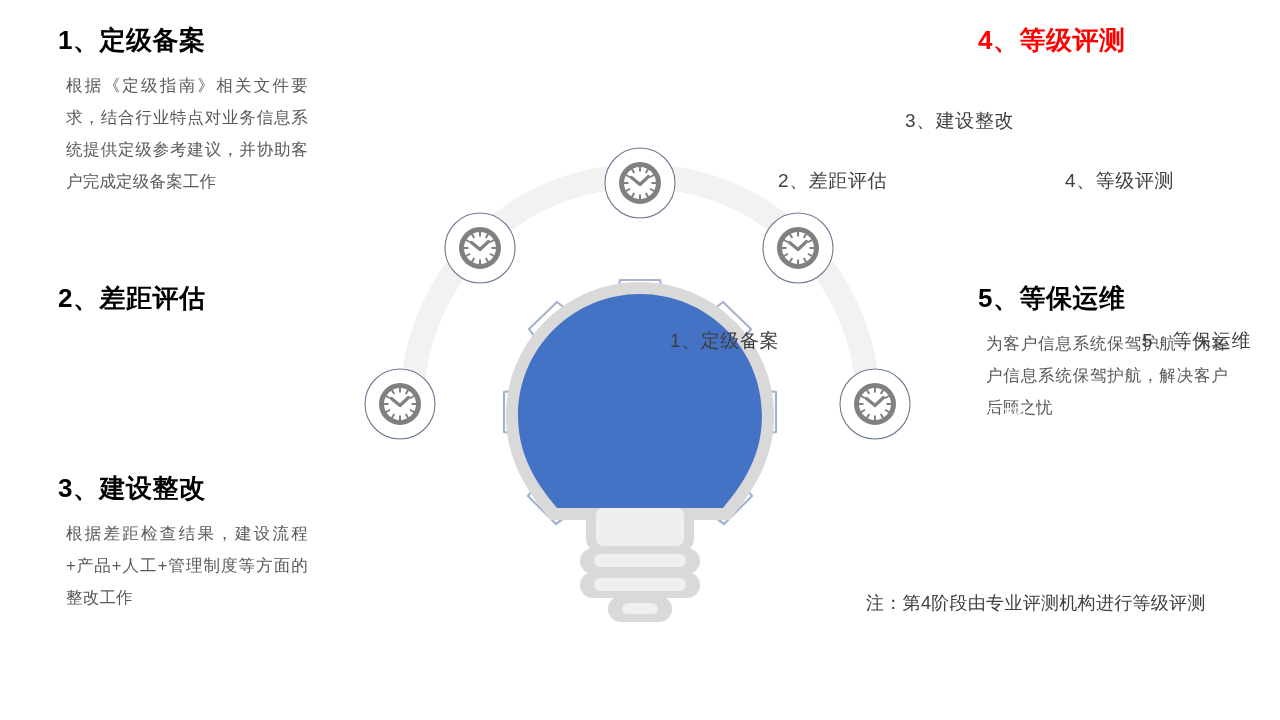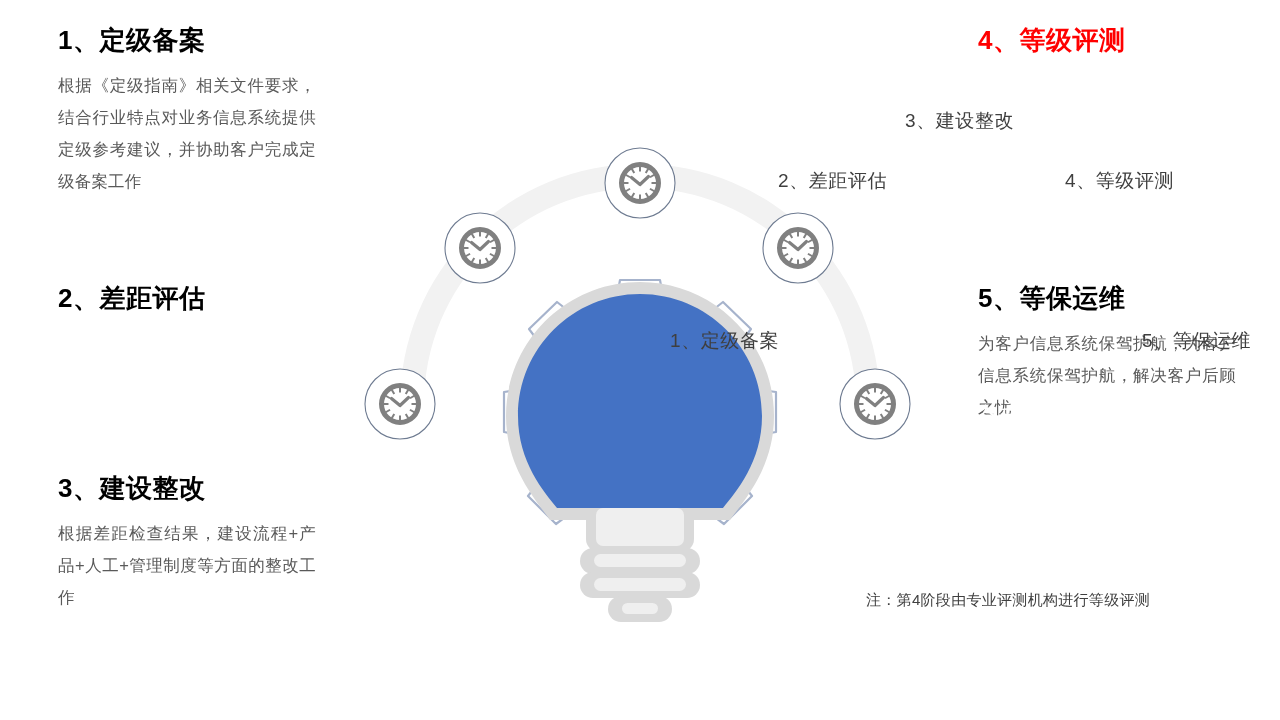--- a/index.html
+++ b/index.html
@@ -32,21 +32,21 @@
     line-height: 1.1;
     margin: 0 0 14px 0;
     white-space: nowrap;
   }
   .block-title.accent { color: #FF0000; }
 
   .block-body {
     font-size: 16.5px;
     color: #595959;
     line-height: 1.95;
-    margin: 0;
+    margin: 8px;
     text-align: justify;
     text-justify: inter-ideograph;
     letter-spacing: 0.2px;
   }
 
   
   #block-1 { top: 26px; }
   #block-2 { top: 284px; }
   #block-3 { top: 474px; }
   
@@ -95,21 +95,21 @@
     color: #ffffff;
     letter-spacing: 2px;
     pointer-events: none;
   }
 
   
   #footnote {
     position: absolute;
     left: 866px;
     top: 591px;
-    font-size: 15px;
+    font-size: 18px;
     color: #3F3F3F;
     letter-spacing: 0.3px;
     white-space: nowrap;
   }
 </style>
 </head>
 <body>
 
 <div class="side-block left" id="block-1">
   <h2 class="block-title">1、定级备案</h2>

